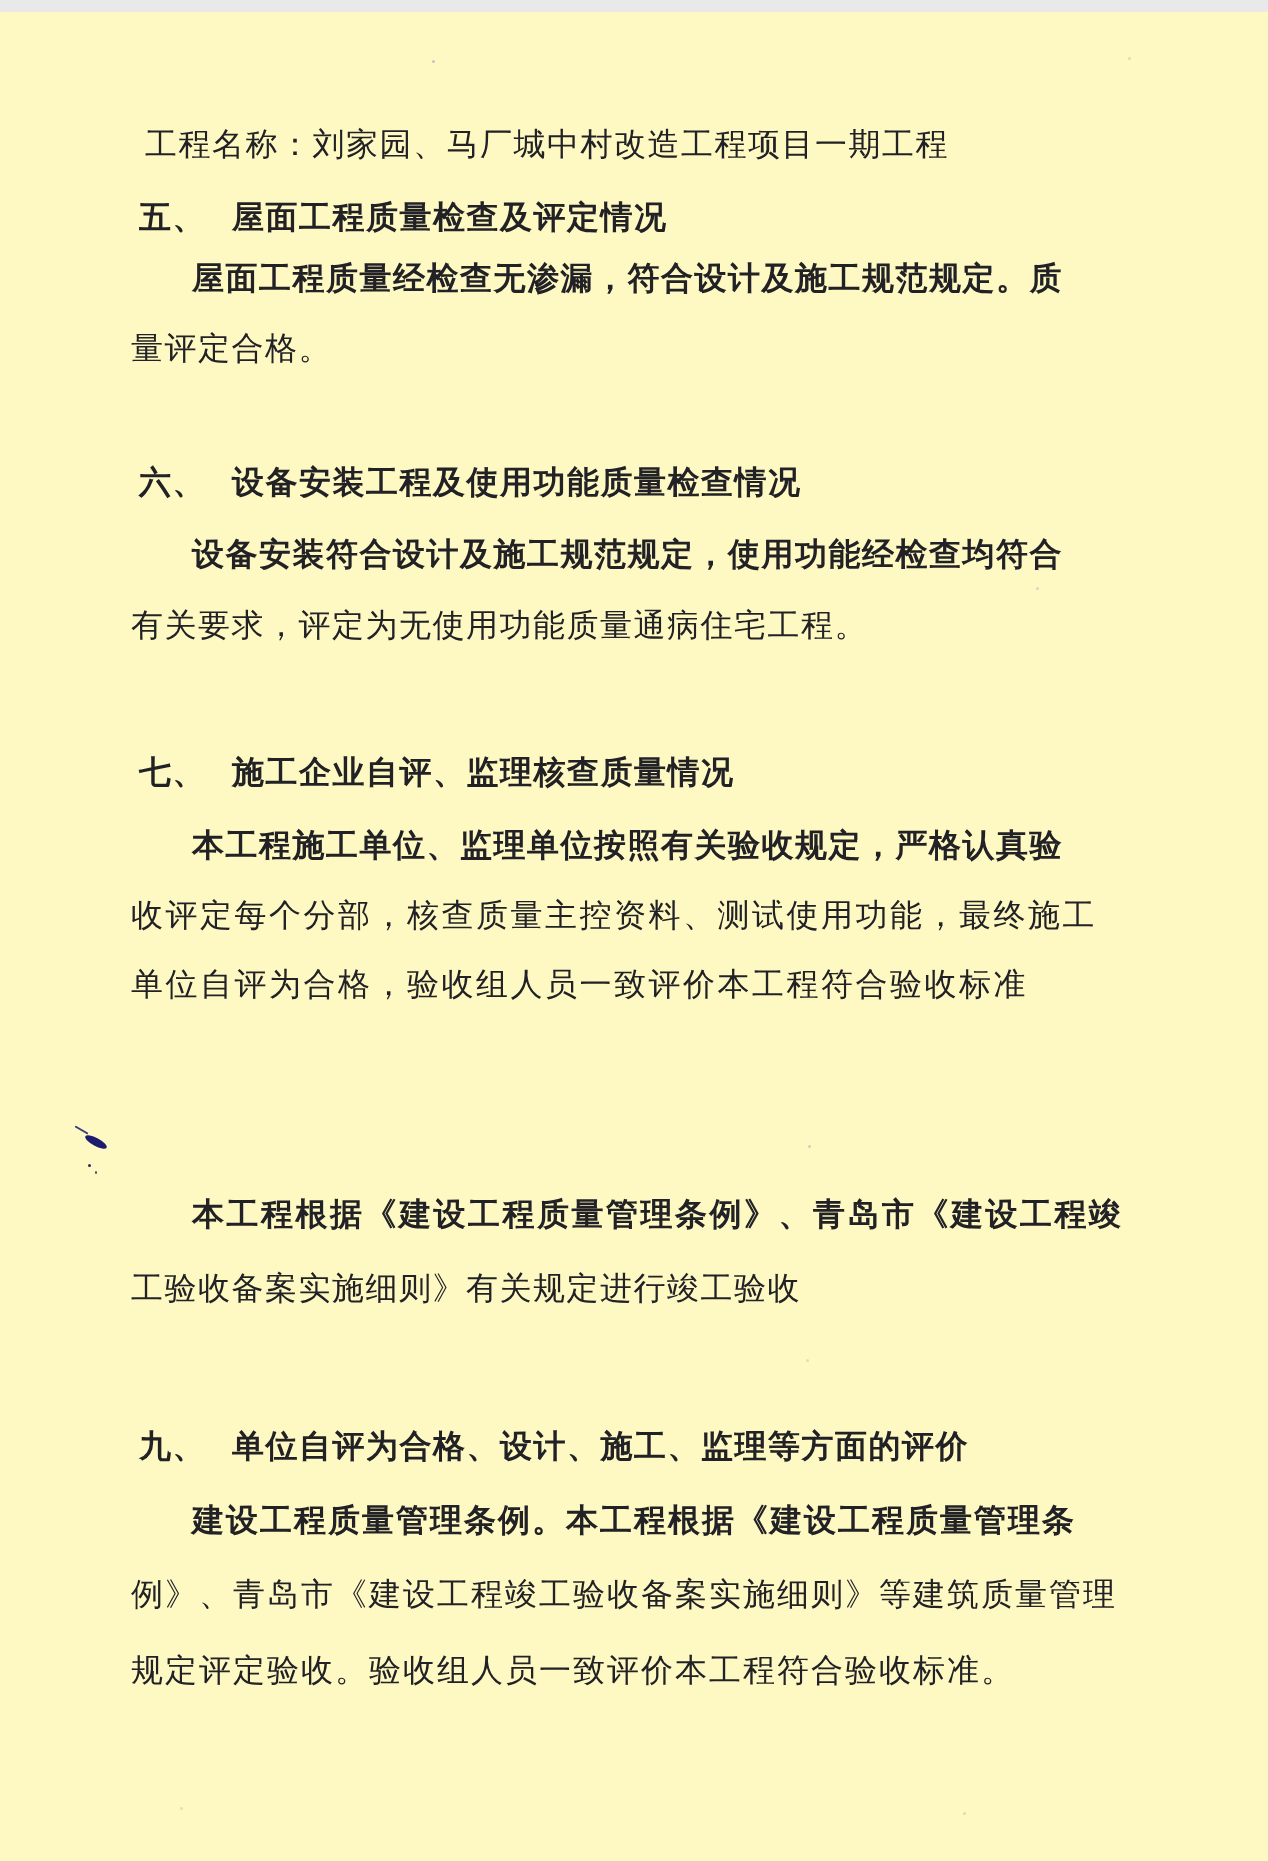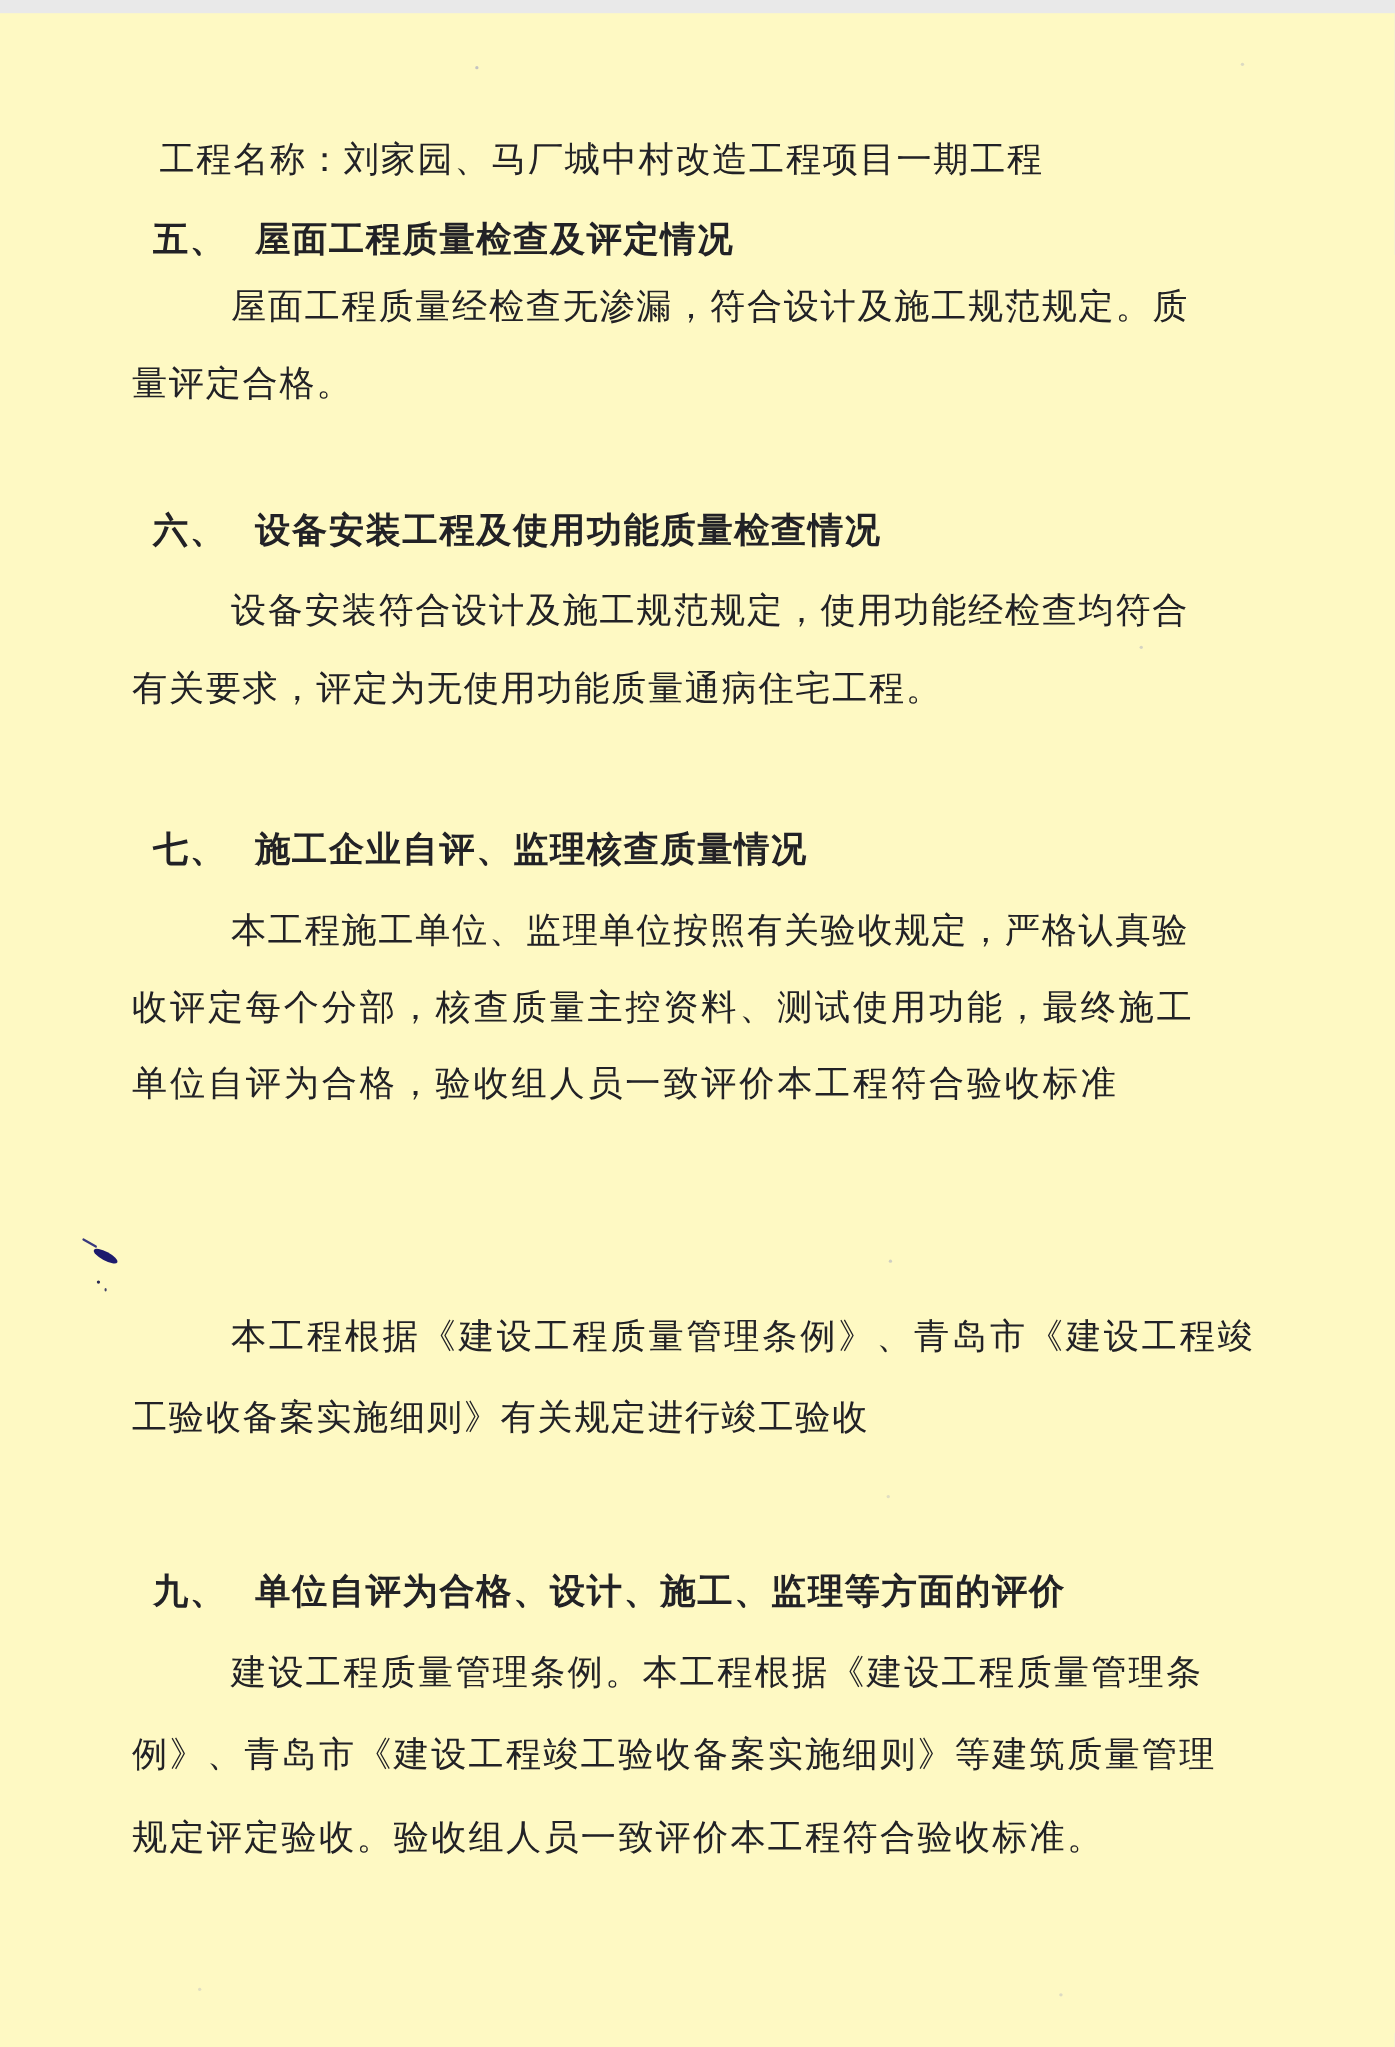--- a/index.html
+++ b/index.html
@@ -22,22 +22,22 @@
     font-size: 32px;
     line-height: 40px;
     letter-spacing: 1.5px;
     white-space: nowrap;
     color: #222226;
     -webkit-font-smoothing: antialiased;
   }
   .title   { left: 145px; }
   .heading { left: 139px; font-weight: bold; }
   .heading .htext { margin-left: 26px; }
-  .first   { left: 210px; }
-  .cont    { left: 120px; font-family: Liberation Serif, serif; }
+  .first   { left: 192px; font-weight: bold; }
+  .cont    { left: 131px; font-family: Liberation Serif, serif; }
 
   
   .ink-blob {
     position: absolute;
     left: 84px;
     top: 1126px;
     width: 24px;
     height: 8px;
     background: #1d1b6d;
     border-radius: 50%;

